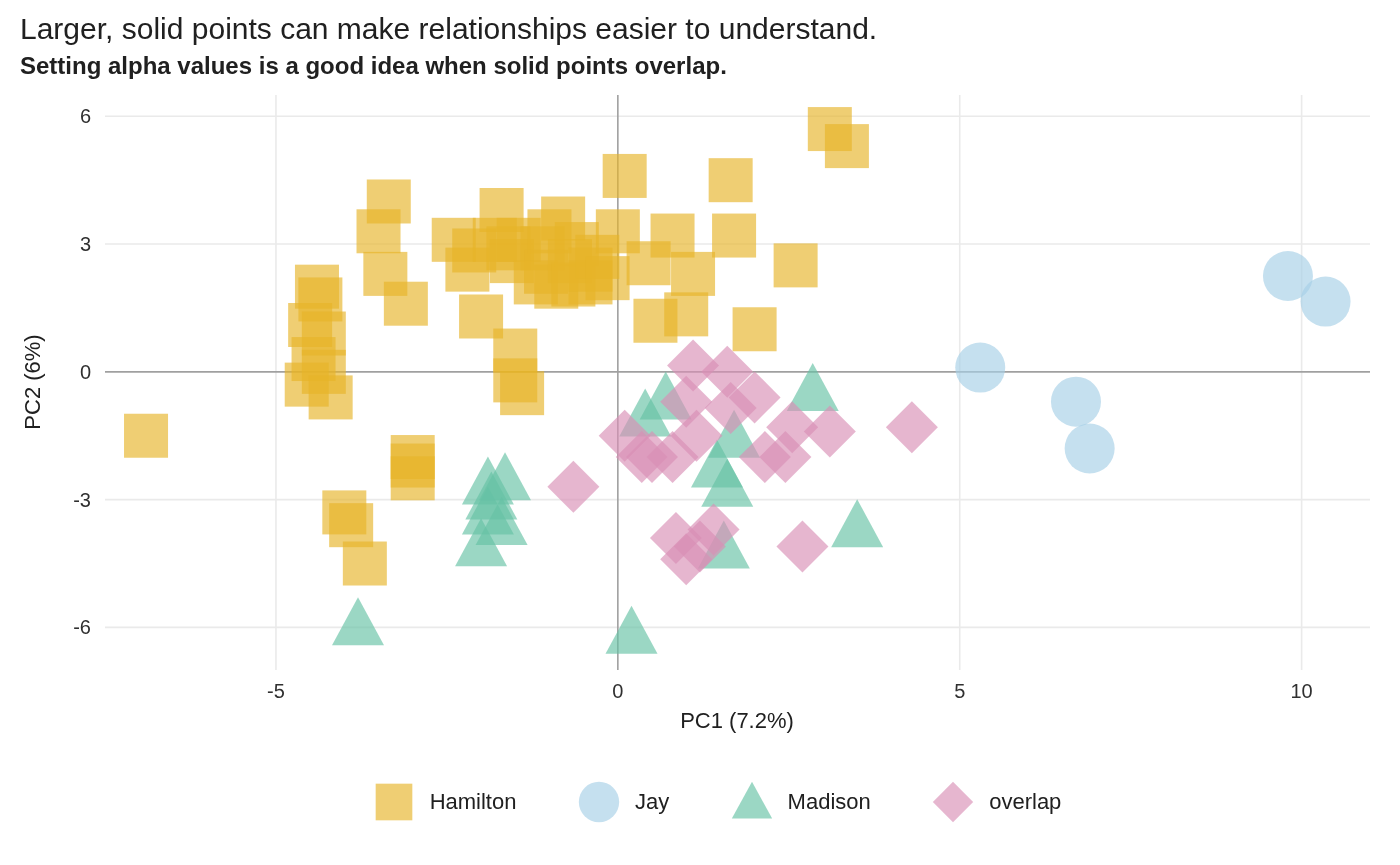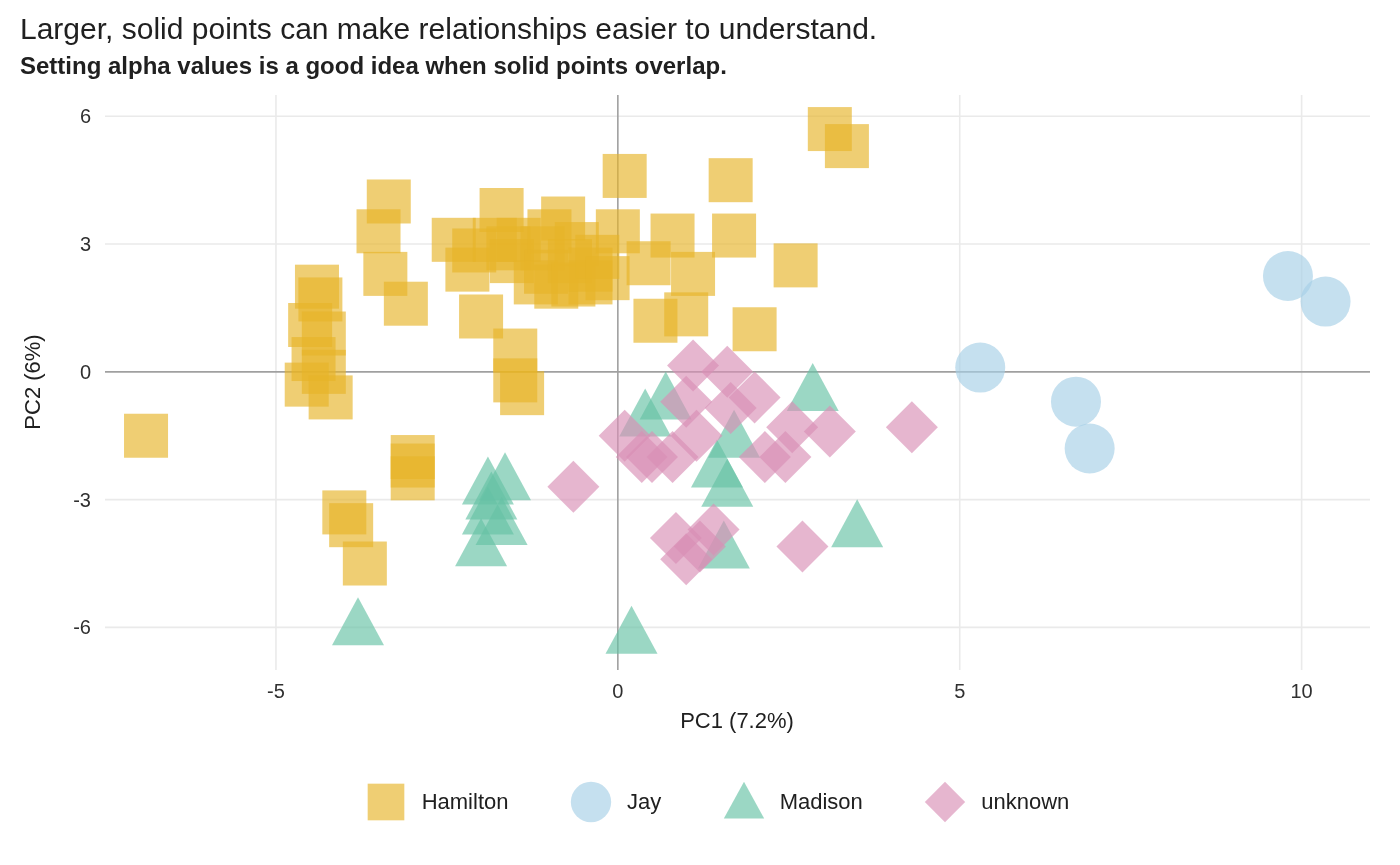--- a/index.html
+++ b/index.html
@@ -249,17 +249,17 @@
     <span class="item">
       <svg class="swatch" viewBox="-12 -12 24 24">
           <polygon points="0,-11 11,9 -11,9" fill="#66C2A5" fill-opacity="0.65"></polygon>
         </svg>
       <span class="label">Madison</span>
     </span>
     <span class="item">
       <svg class="swatch" viewBox="-12 -12 24 24">
           <polygon points="0,-11 11,0 0,11 -11,0" fill="#D98FB5" fill-opacity="0.65"></polygon>
         </svg>
-      <span class="label">unknown</span>
+      <span class="label">overlap</span>
     </span>
   </div>
 
 </div>
 
 </body></html>

